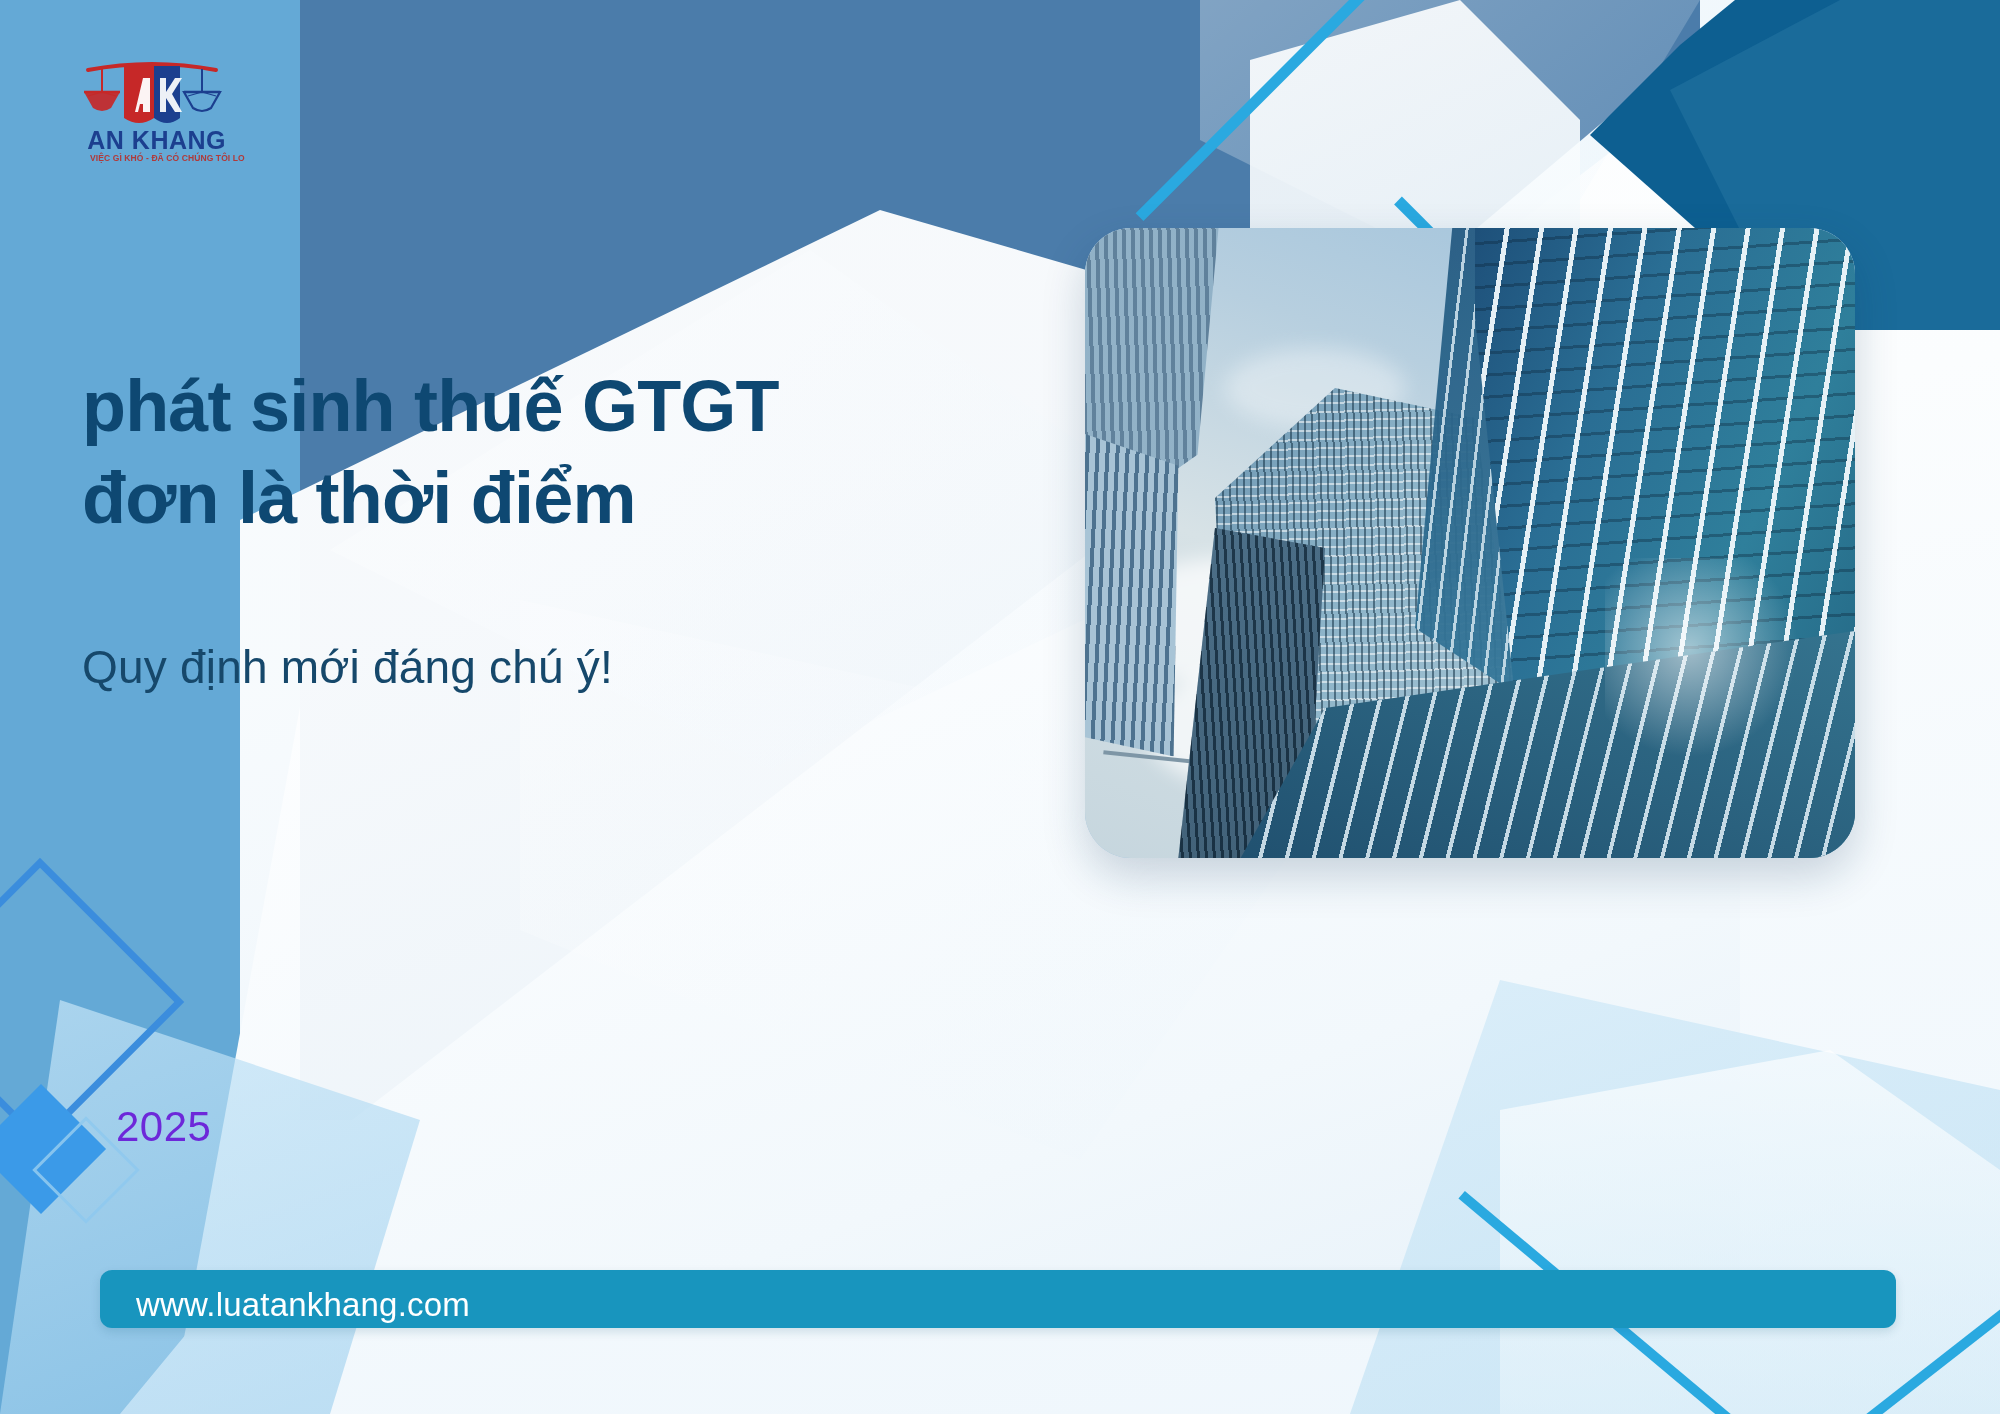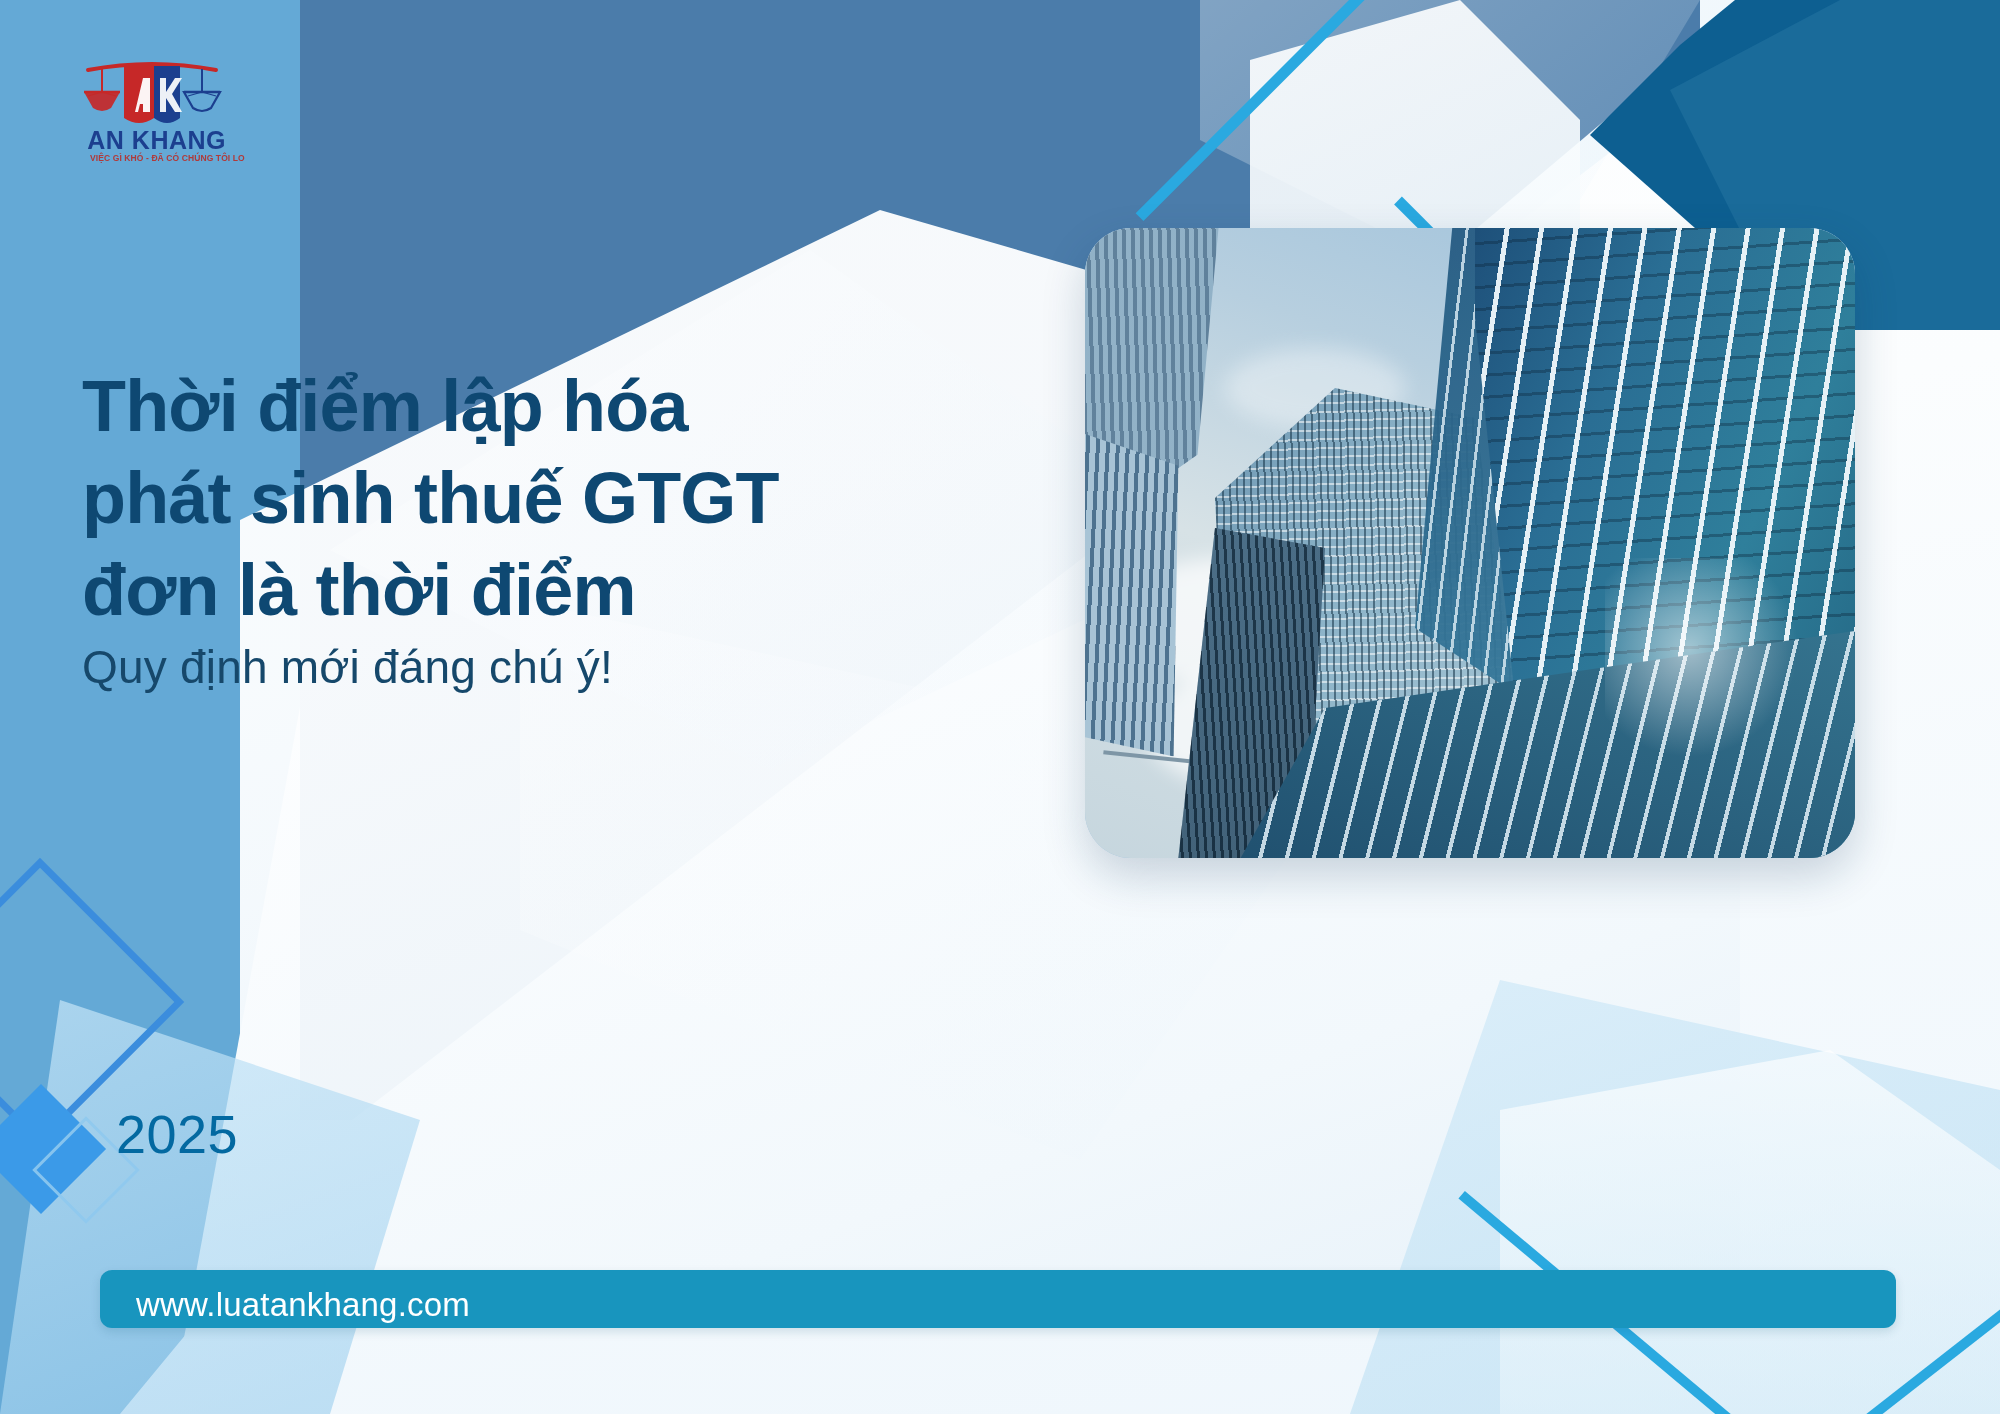--- a/index.html
+++ b/index.html
@@ -217,22 +217,22 @@
     left: 82px; top: 640px;
     font-size: 46px;
     color: #16486b;
     font-weight: 400;
     letter-spacing: .2px;
     text-align: right;
   }
   .year {
     position: absolute;
     left: 116px; top: 1103px;
-    font-size: 54px;
-    color: #0369a1;
+    font-size: 42px;
+    color: #6d28d9;
     letter-spacing: .5px;
   }
 
   
   .photo-card {
     position: absolute;
     left: 1085px; top: 228px;
     width: 770px; height: 630px;
     border-radius: 46px;
     overflow: hidden;
@@ -414,21 +414,20 @@
       <path d="M57 60 L65 26 L72 26 L72 60 L65 60 L65 52 L62 52 L60 60 Z" fill="#ffffff" opacity=".95"></path>
 
       <path d="M82 26 L88 26 L88 40 L97 26 L104 26 L94 42 L104 60 L97 60 L88 46 L88 60 L82 60 Z" fill="#ffffff" opacity=".92"></path>
     </svg>
     <div class="logo-name">AN KHANG</div>
     <div class="logo-tag">VIỆC GÌ KHÓ - ĐÃ CÓ CHÚNG TÔI LO</div>
   </div>
 
 
   <div class="headline">
-    <span class="ln">Thời điểm lập hóa</span>
     <span class="ln">phát sinh thuế GTGT</span>
     <span class="ln">đơn là thời điểm</span>
   </div>
 
   <div class="subhead">Quy định mới đáng chú ý!</div>
   <div class="year">2025</div>
 
   <div class="photo-card">
     <div class="sky"></div>
     <div class="cloud c3"></div>

